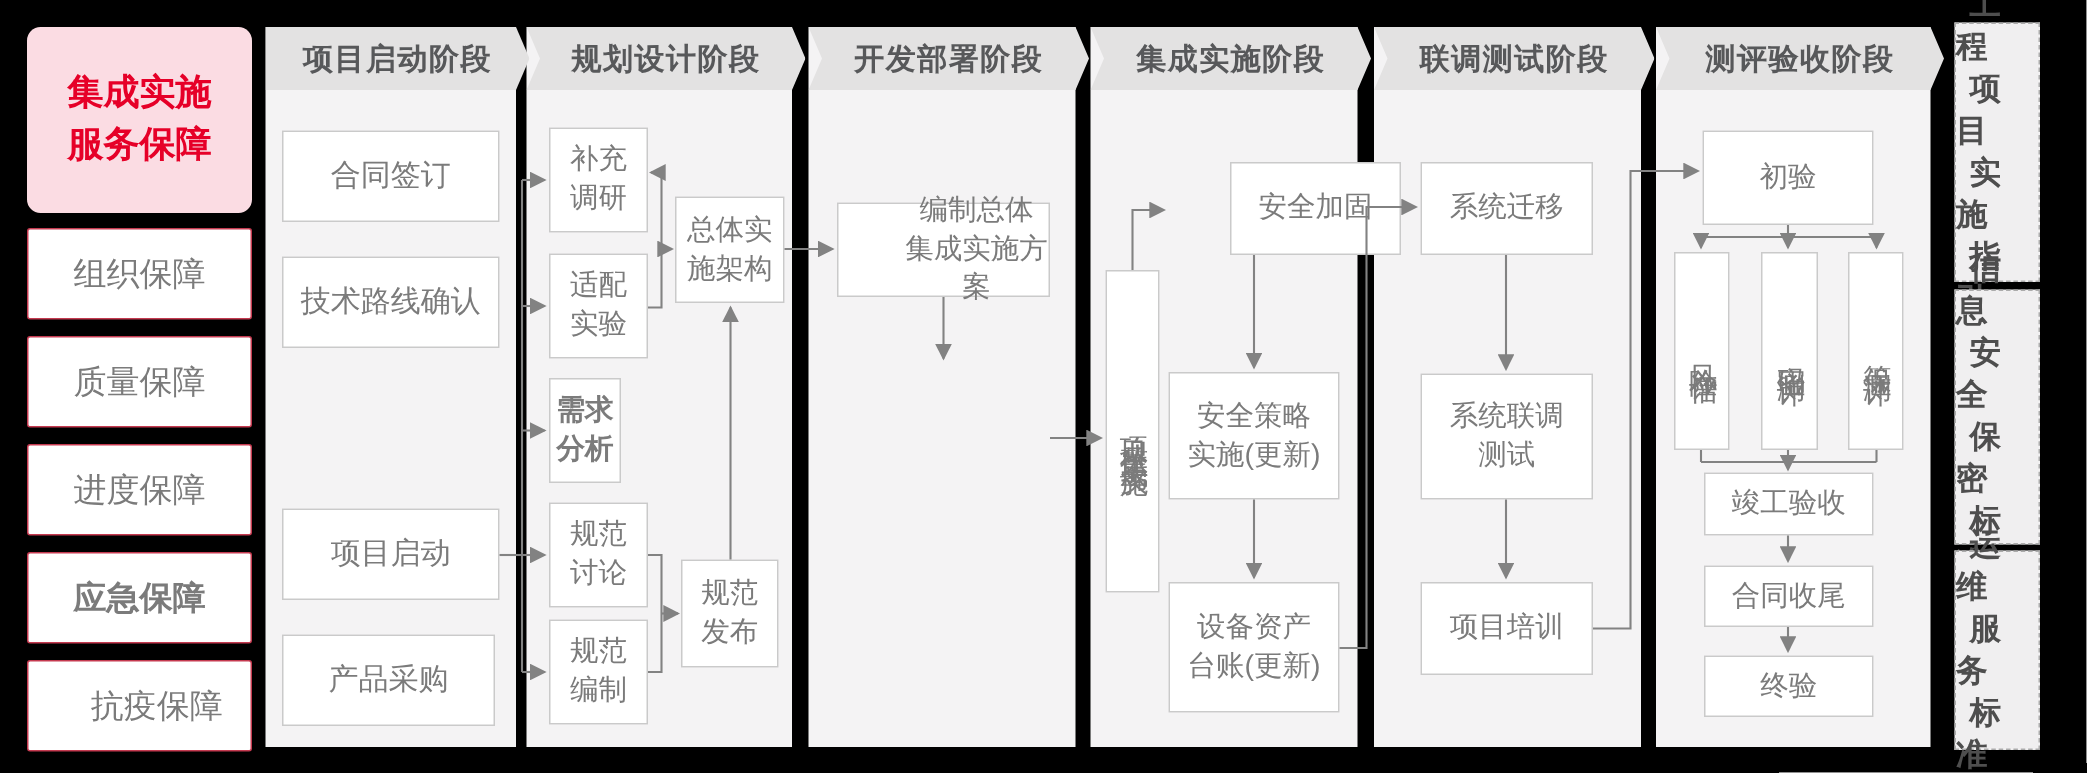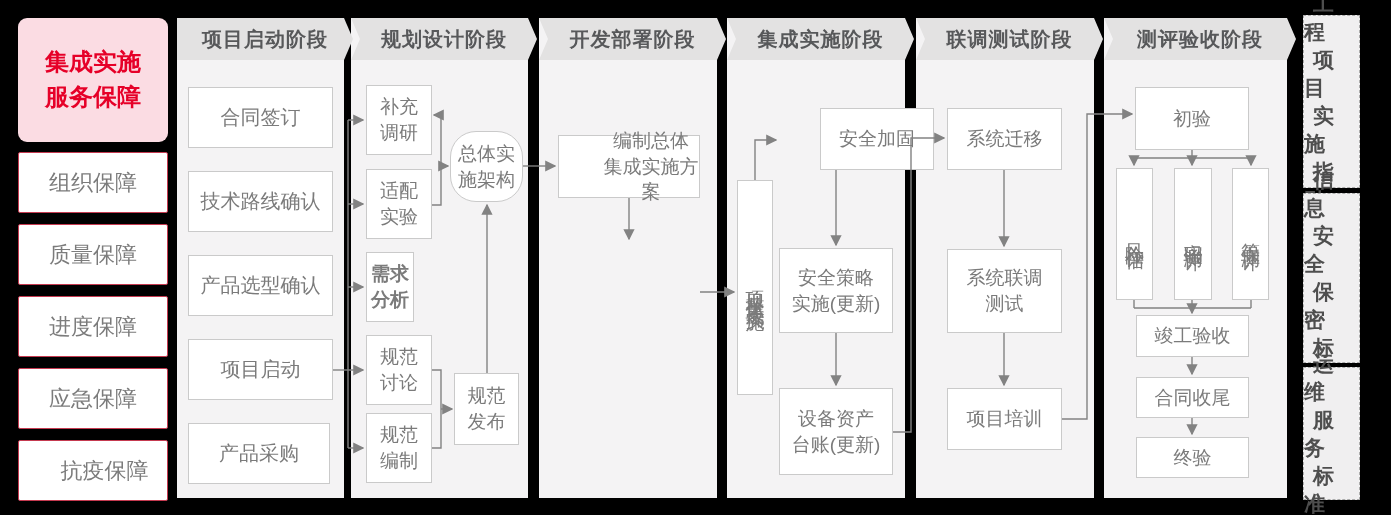--- a/index.html
+++ b/index.html
@@ -57,40 +57,39 @@
   <div class="ph ph-notch" style="left:539px;width:187px;">开发部署阶段</div>
   <div class="ph ph-notch" style="left:727px;width:187px;">集成实施阶段</div>
   <div class="ph ph-notch" style="left:916px;width:187px;">联调测试阶段</div>
   <div class="ph ph-notch" style="left:1104px;width:192px;">测评验收阶段</div>
 
   <div class="side-title">集成实施
 服务保障</div>
   <div class="side-item" style="top:152px;">组织保障</div>
   <div class="side-item" style="top:224px;">质量保障</div>
   <div class="side-item" style="top:296px;">进度保障</div>
-  <div class="side-item" style="top:368px;">应急保障</div>
+  <div class="side-item" style="top:368px;font-weight:bold;">应急保障</div>
   <div class="side-item" style="top:440px;padding-left:23px;">抗疫保障</div>
 
   <div class="node big" style="left:188px;top:87px;width:145px;height:61px;">合同签订</div>
   <div class="node big" style="left:188px;top:171px;width:145px;height:61px;">技术路线确认</div>
-  <div class="node big" style="left:188px;top:255px;width:145px;height:61px;">产品选型确认</div>
   <div class="node big" style="left:188px;top:339px;width:145px;height:61px;">项目启动</div>
   <div class="node big" style="left:188px;top:423px;width:142px;height:61px;">产品采购</div>
 
   <div class="node" style="left:366px;top:85px;width:66px;height:70px;">补充
 调研</div>
   <div class="node" style="left:366px;top:169px;width:66px;height:70px;">适配
 实验</div>
   <div class="node" style="left:366px;top:252px;width:48px;height:70px;font-weight:bold;">需求
 分析</div>
   <div class="node" style="left:366px;top:335px;width:66px;height:70px;">规范
 讨论</div>
   <div class="node" style="left:366px;top:413px;width:66px;height:70px;">规范
 编制</div>
-  <div class="node" style="left:450px;top:131px;width:73px;height:71px;border-radius:26px;">总体实
+  <div class="node" style="left:450px;top:131px;width:73px;height:71px;">总体实
 施架构</div>
   <div class="node" style="left:454px;top:373px;width:65px;height:72px;">规范
 发布</div>
 
   <div class="node" style="left:558px;top:135px;width:142px;height:63px;padding-left:44px;">编制总体
 集成实施方案</div>
 
   <div class="vnode" style="left:737px;top:180px;width:36px;height:215px;">项目整体集成实施</div>
   <div class="node" style="left:779px;top:108px;width:114px;height:62px;margin-left:41px;">安全加固</div>
   <div class="node" style="left:779px;top:248px;width:114px;height:85px;">安全策略

